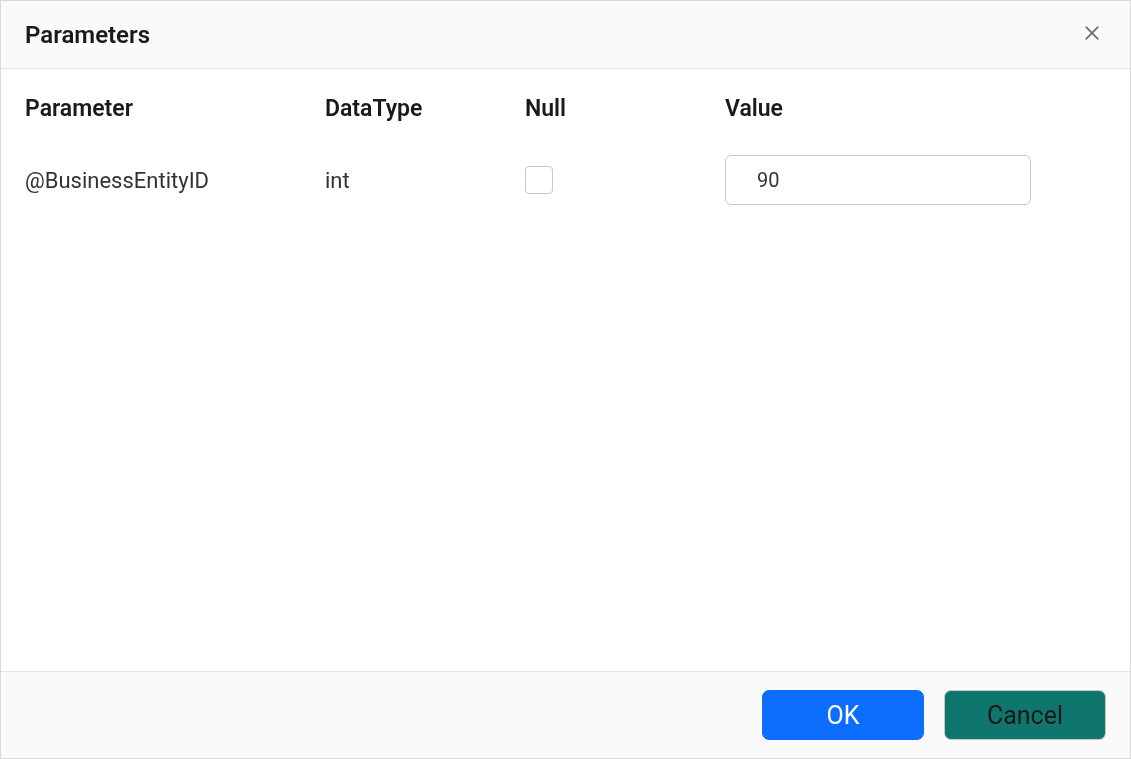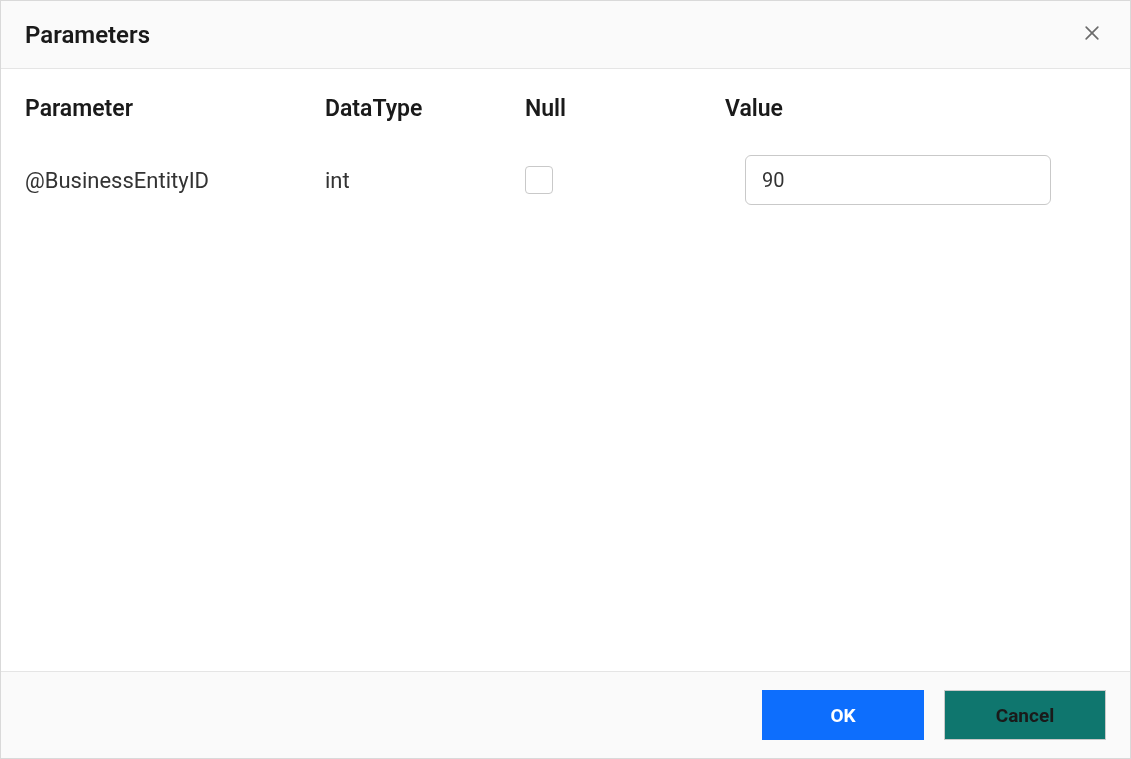--- a/index.html
+++ b/index.html
@@ -93,42 +93,41 @@
     }
     .null-checkbox:checked {
       background: #0d6efd;
       border-color: #0d6efd;
     }
     .value-input {
       width: 306px;
       height: 50px;
       border: 1px solid #c9c9c9;
       border-radius: 6px;
-      padding: 0 16px;
+      padding: 0 31px;
       font-size: 20px;
       font-family: inherit;
       color: #333333;
       background: #ffffff;
-      margin-left: 20px;
     }
     .dialog-footer {
       display: flex;
       justify-content: flex-end;
       align-items: center;
       gap: 20px;
       padding: 18px 24px;
       background: #fafafa;
       border-top: 1px solid #e5e5e5;
     }
     .btn {
       min-width: 162px;
       height: 50px;
-      border-radius: 0;
-      font-size: 19px;
-      font-weight: 700;
+      border-radius: 7px;
+      font-size: 25px;
+      font-weight: 400;
       cursor: pointer;
       font-family: inherit;
       display: flex;
       align-items: center;
       justify-content: center;
     }
     .btn-primary {
       background: #0d6efd;
       border: 1px solid #0d6efd;
       color: #ffffff;

